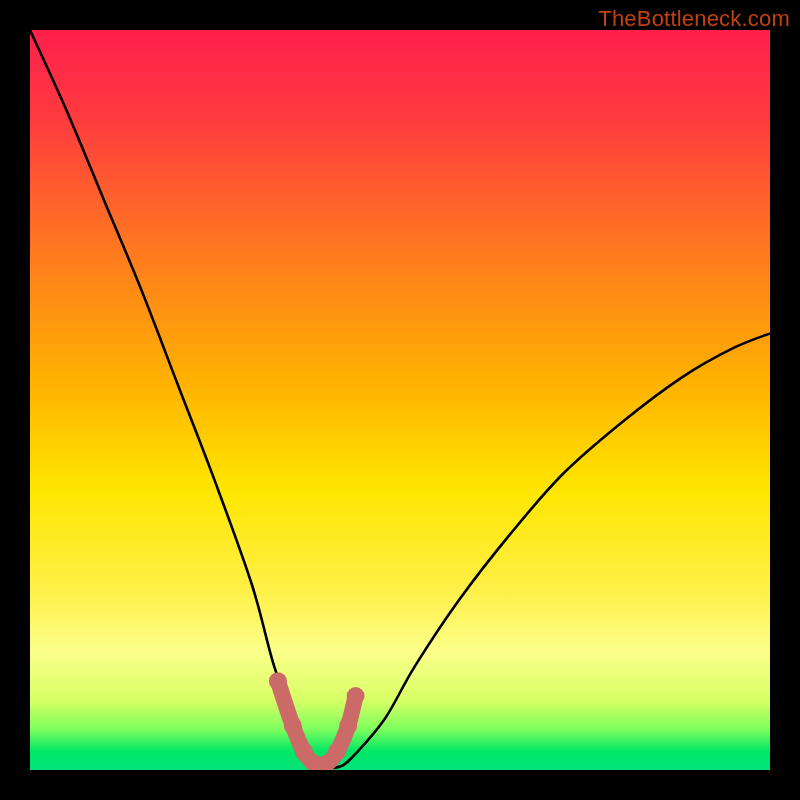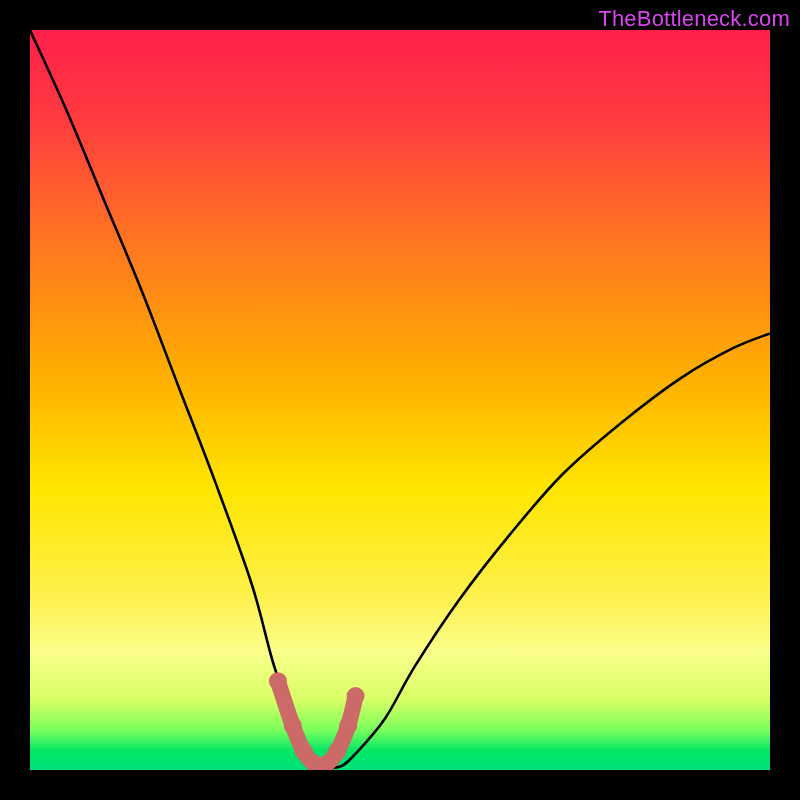--- a/index.html
+++ b/index.html
@@ -31,21 +31,21 @@
     position: absolute;
     left: 0;
     top: 0;
     width: 100%;
     height: 100%;
   }
   .watermark {
     position: absolute;
     top: 6px;
     right: 10px;
-    color: #d946ef;
+    color: #c2410c;
     font-size: 22px;
     font-weight: 500;
     letter-spacing: 0.2px;
     pointer-events: none;
   }
   svg.curve {
     position: absolute;
     left: 0;
     top: 0;
     width: 100%;

